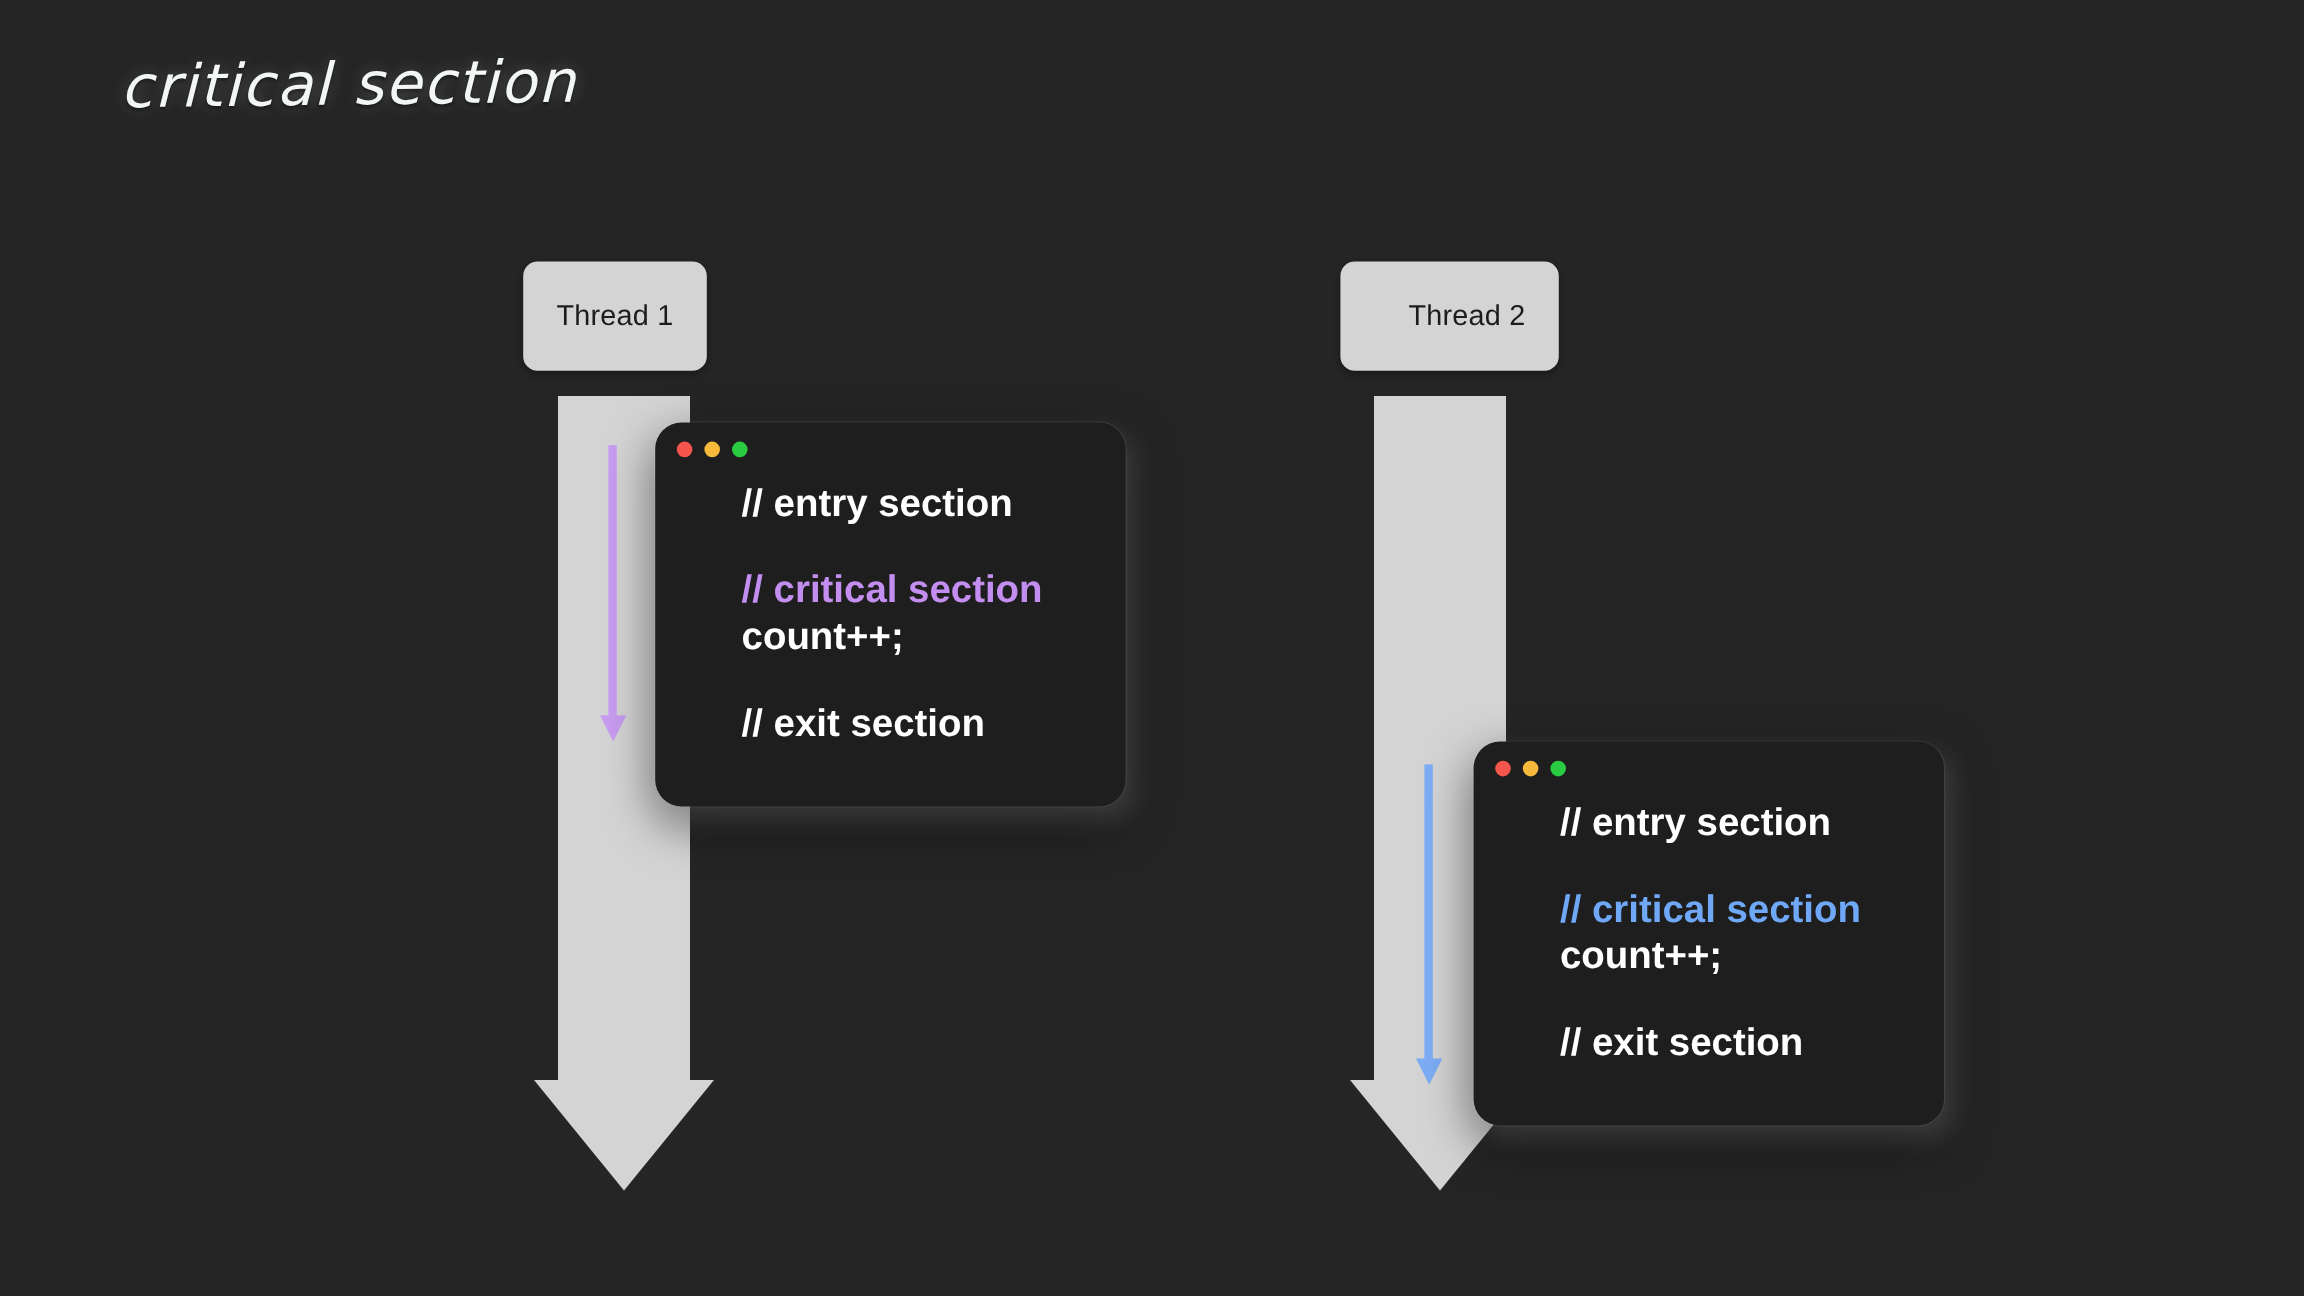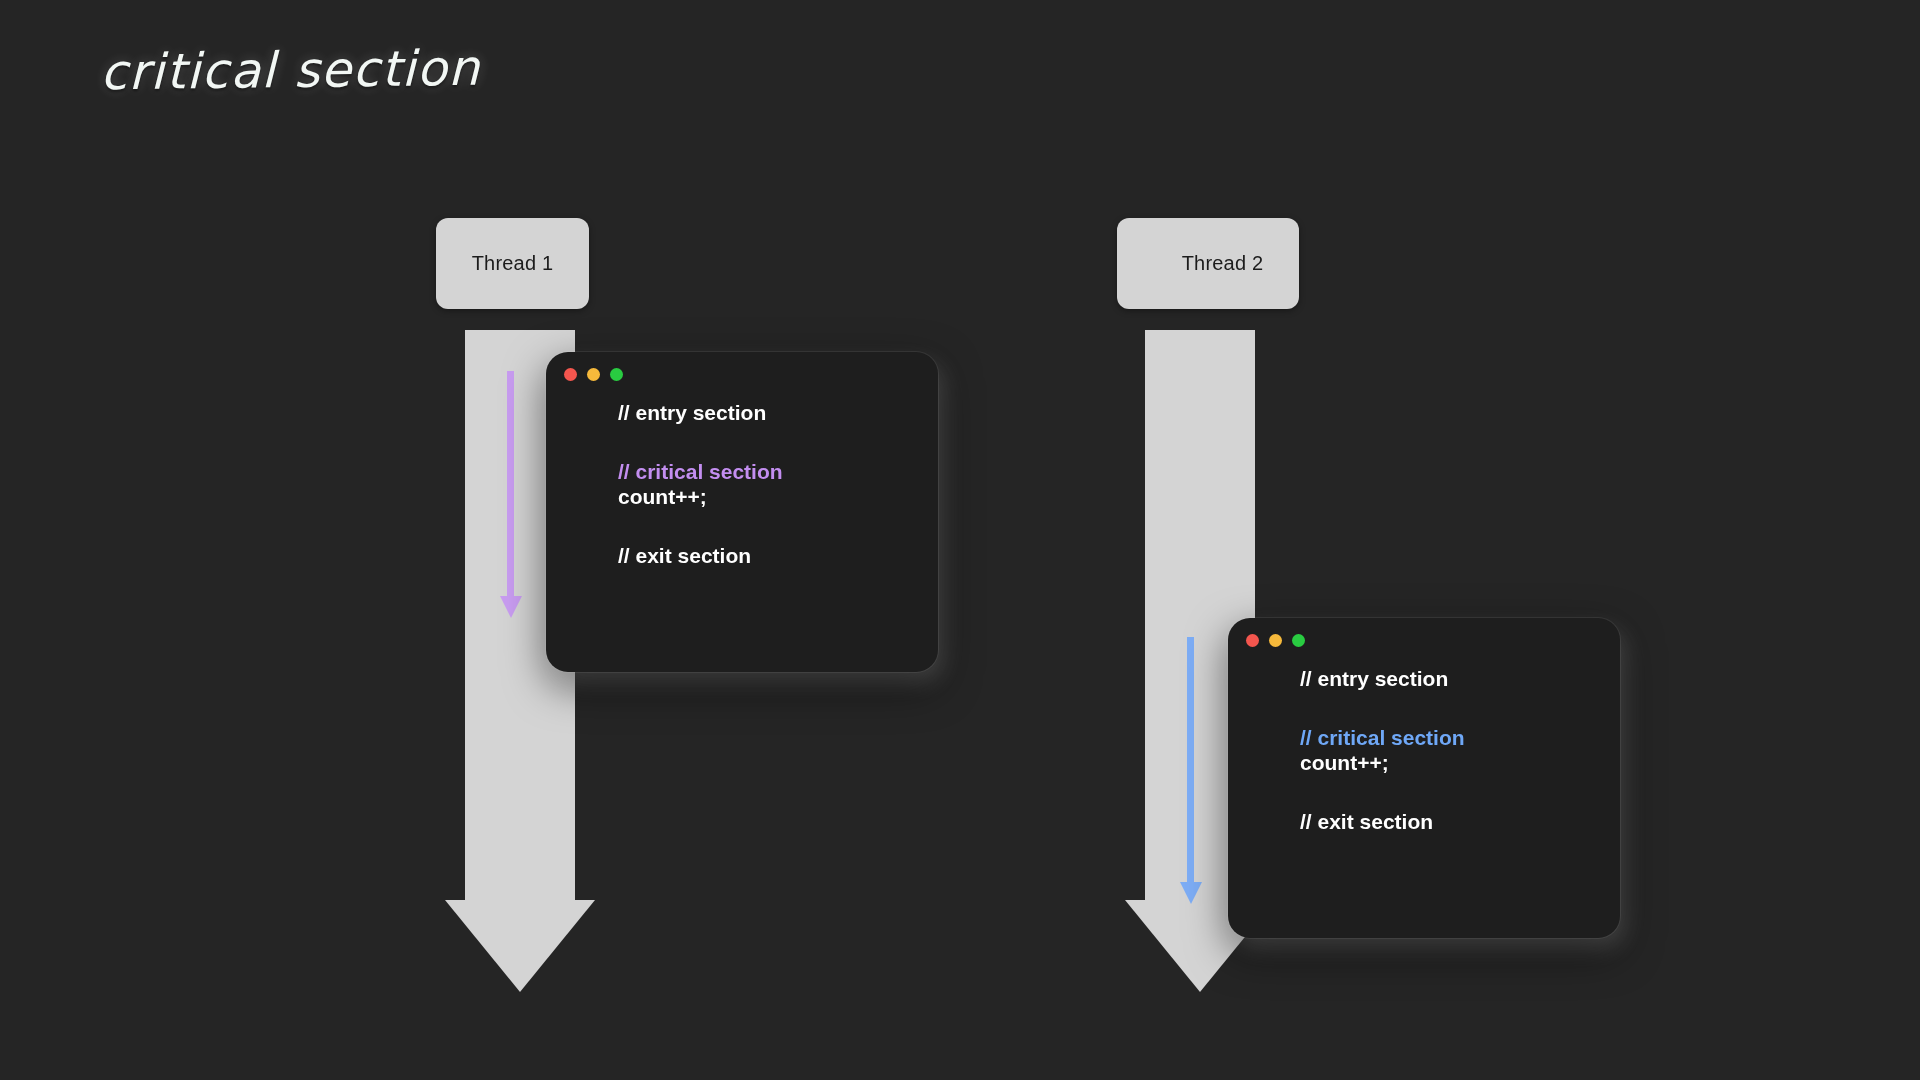--- a/index.html
+++ b/index.html
@@ -34,21 +34,21 @@
 
   
   .thread-box {
     position: absolute;
     background: #d4d4d4;
     border-radius: 12px;
     display: flex;
     align-items: center;
     justify-content: center;
     color: #1c1c1c;
-    font-size: 20px;
+    font-size: 24px;
     font-weight: 500;
     letter-spacing: 0.2px;
     box-shadow: 0 2px 6px rgba(0,0,0,0.35);
   }
 
   
   .thread-flow {
     position: absolute;
   }
   .thread-flow .shaft {
@@ -108,21 +108,21 @@
   .dot.green  { background: #29cc41; }
 
   .code-body {
     position: absolute;
     left: 72px;
     top: 48px;
     right: 18px;
   }
   .code-line {
     font-family: "Liberation Sans", sans-serif;
-    font-size: 21px;
+    font-size: 32px;
     font-weight: 700;
     color: #ffffff;
     line-height: 1.22;
     white-space: nowrap;
   }
   .code-line.spacer-top { margin-top: 33px; }
   .code-line.accent-purple { color: #c38ef0; }
   .code-line.accent-blue   { color: #6fa8f7; }
 </style>
 </head>

